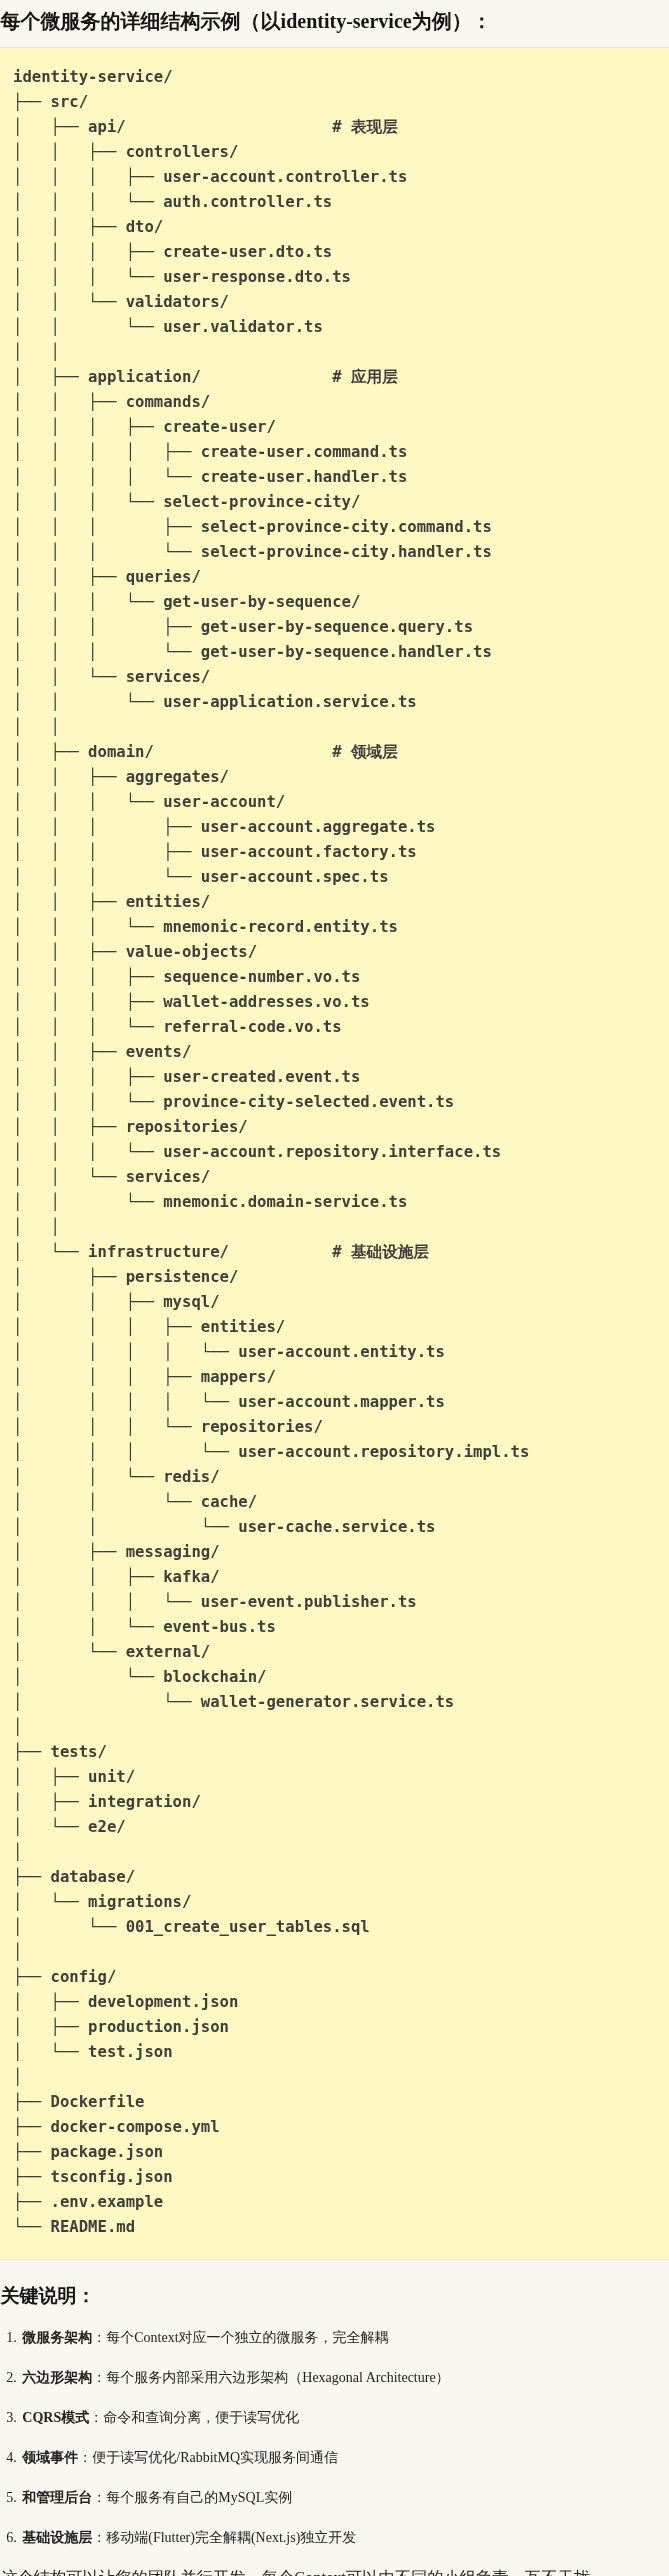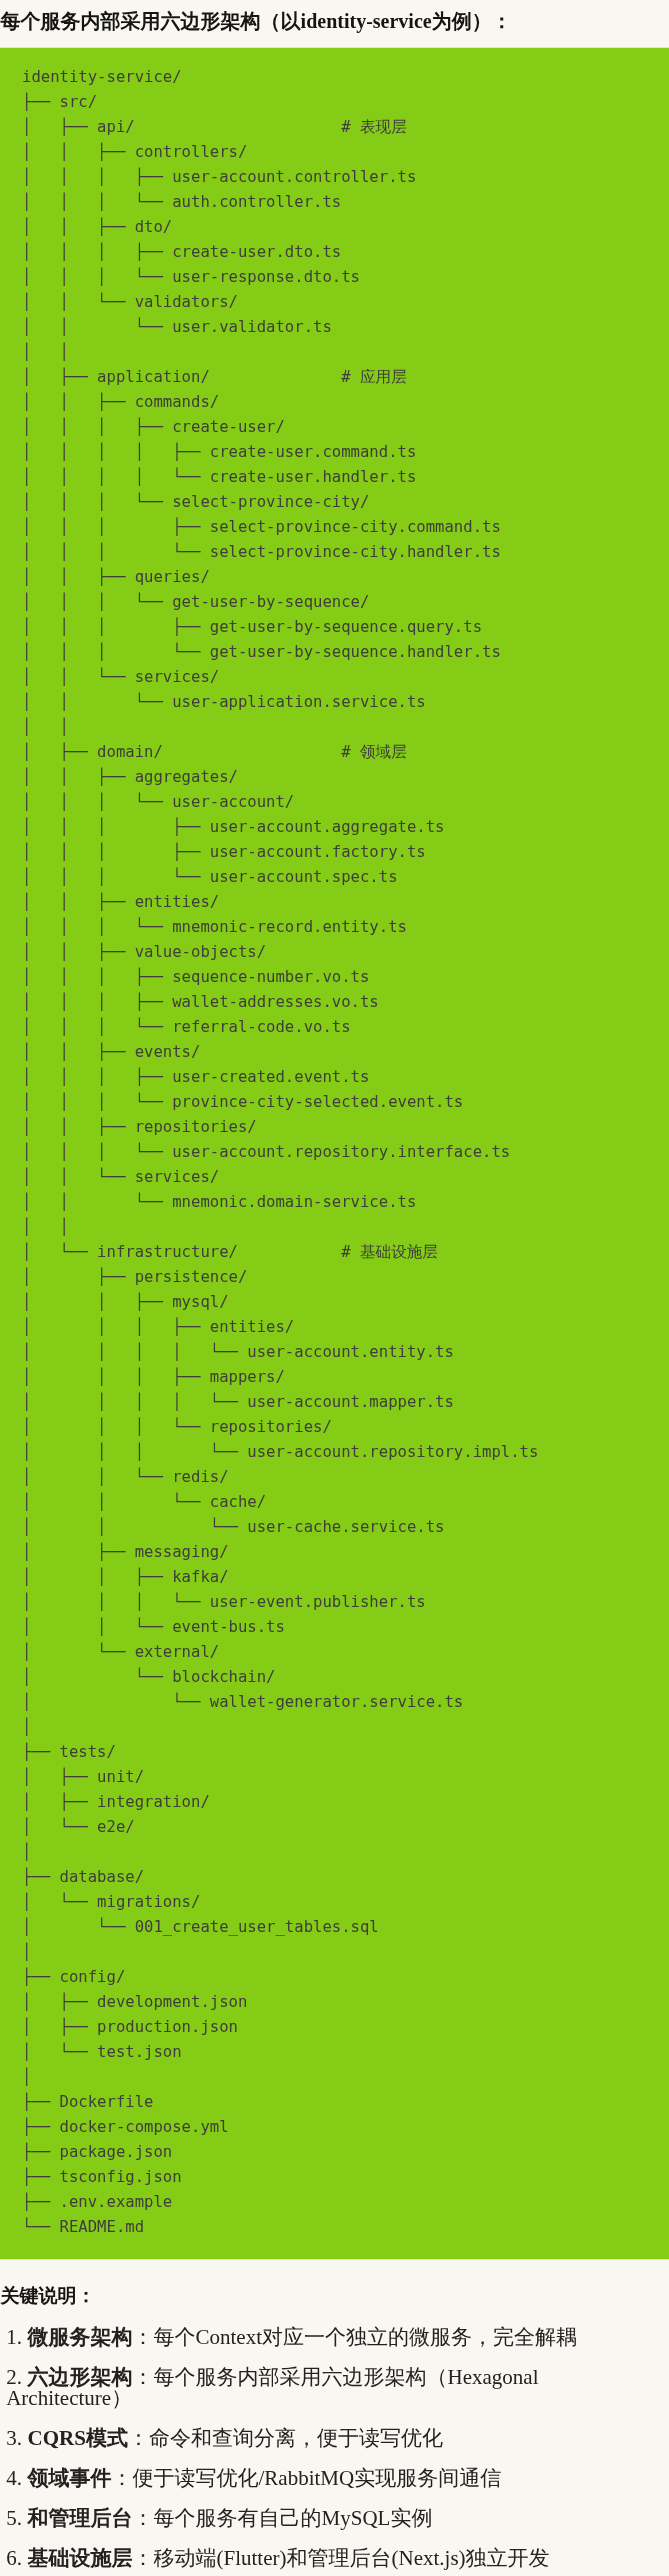--- a/index.html
+++ b/index.html
@@ -14,65 +14,66 @@
   .doc-title {
     font-size: 20px;
     font-weight: 700;
     line-height: 26px;
     margin: 7.5px 0 0 0;
     padding: 0 5px 13px 0.6px;
     color: #161512;
   }
 
   .code-block {
-    background: #84cc16;
+    background: #fef9c3;
     border-top: 0.6px solid #e5e3da;
     border-bottom: 0.6px solid #e5e3da;
-    padding: 17px 5px 19px 22px;
+    padding: 17px 5px 19px 13px;
+    font-weight: bold;
   }
   .code-block pre {
     margin: 0;
     font-family: "DejaVu Sans Mono", "Liberation Mono", monospace;
     font-size: 15.6px;
     line-height: 25px;
     color: #3e3e3a;
     white-space: pre;
   }
 
   .notes { padding: 16.3px 5px 0 0.6px; }
   .notes-heading {
     font-size: 19px;
     font-weight: 700;
     line-height: 24.4px;
     margin: 8px 0 19px 0;
     color: #161512;
   }
   .notes-list { list-style: none; margin: 0; padding: 0 0 0 5.6px; }
   .note-item {
-    font-size: 21px;
+    font-size: 14px;
     line-height: 21px;
     margin-bottom: 19px;
     color: #232220;
   }
   .note-num { margin-right: 5.6px; }
   .note-term { font-weight: 700; }
   .closing-paragraph {
     font-size: 16.3px;
     line-height: 22.5px;
     margin: 19px 0 1.3px 0;
     padding-left: 0.6px;
     color: #232220;
   }
 </style>
 </head>
 <body>
 
 <div class="page">
 
-  <h1 class="doc-title">每个服务内部采用六边形架构（以identity-service为例）：</h1>
+  <h1 class="doc-title">每个微服务的详细结构示例（以identity-service为例）：</h1>
 
   <div class="code-block">
     <pre>identity-service/
 ├── src/
 │   ├── api/                      # 表现层
 │   │   ├── controllers/
 │   │   │   ├── user-account.controller.ts
 │   │   │   └── auth.controller.ts
 │   │   ├── dto/
 │   │   │   ├── create-user.dto.ts
@@ -159,20 +160,20 @@
 
   <div class="notes">
     <h2 class="notes-heading">关键说明：</h2>
 
     <ol class="notes-list">
       <li class="note-item"><span class="note-num">1.</span><span class="note-term">微服务架构</span><span class="note-text">：每个Context对应一个独立的微服务，完全解耦</span></li>
       <li class="note-item"><span class="note-num">2.</span><span class="note-term">六边形架构</span><span class="note-text">：每个服务内部采用六边形架构（Hexagonal Architecture）</span></li>
       <li class="note-item"><span class="note-num">3.</span><span class="note-term">CQRS模式</span><span class="note-text">：命令和查询分离，便于读写优化</span></li>
       <li class="note-item"><span class="note-num">4.</span><span class="note-term">领域事件</span><span class="note-text">：便于读写优化/RabbitMQ实现服务间通信</span></li>
       <li class="note-item"><span class="note-num">5.</span><span class="note-term">和管理后台</span><span class="note-text">：每个服务有自己的MySQL实例</span></li>
-      <li class="note-item"><span class="note-num">6.</span><span class="note-term">基础设施层</span><span class="note-text">：移动端(Flutter)和管理后台(Next.js)独立开发</span></li>
+      <li class="note-item"><span class="note-num">6.</span><span class="note-term">基础设施层</span><span class="note-text">：移动端(Flutter)完全解耦(Next.js)独立开发</span></li>
     </ol>
 
     <p class="closing-paragraph">这个结构可以让您的团队并行开发，每个Context可以由不同的小组负责，互不干扰。</p>
   </div>
 
 </div>
 
 
 </body></html>

